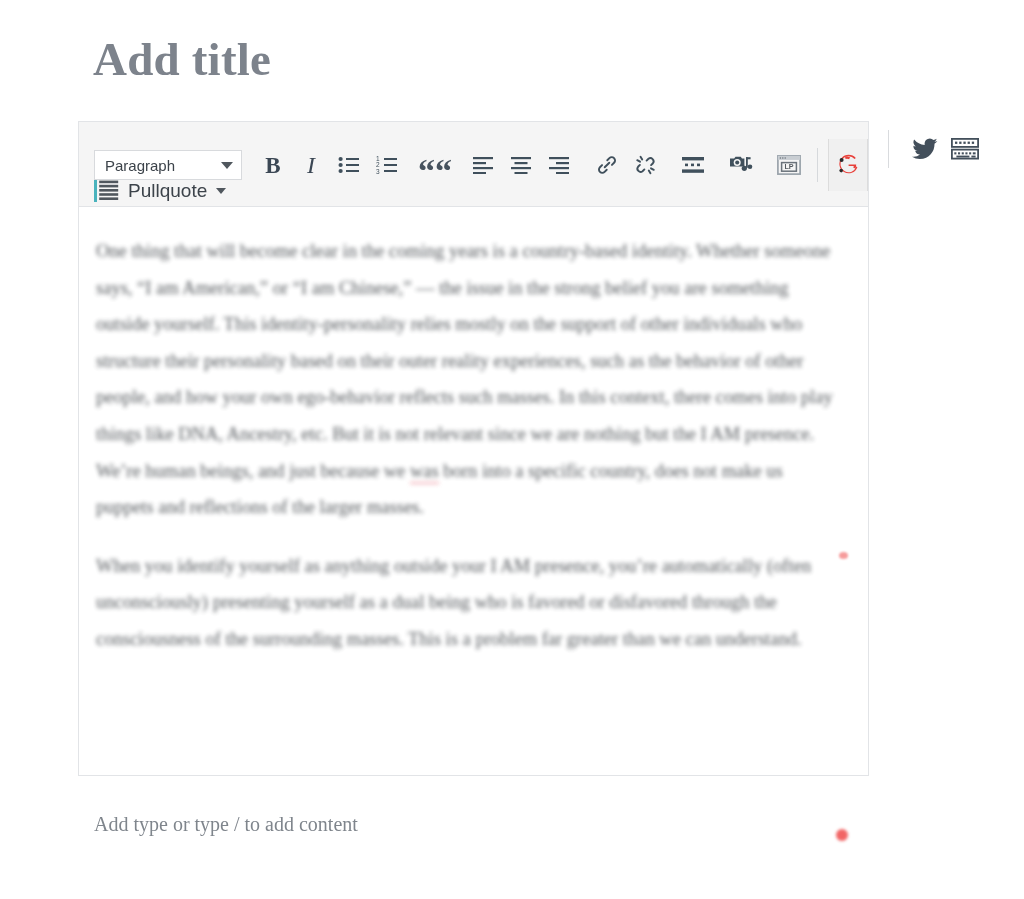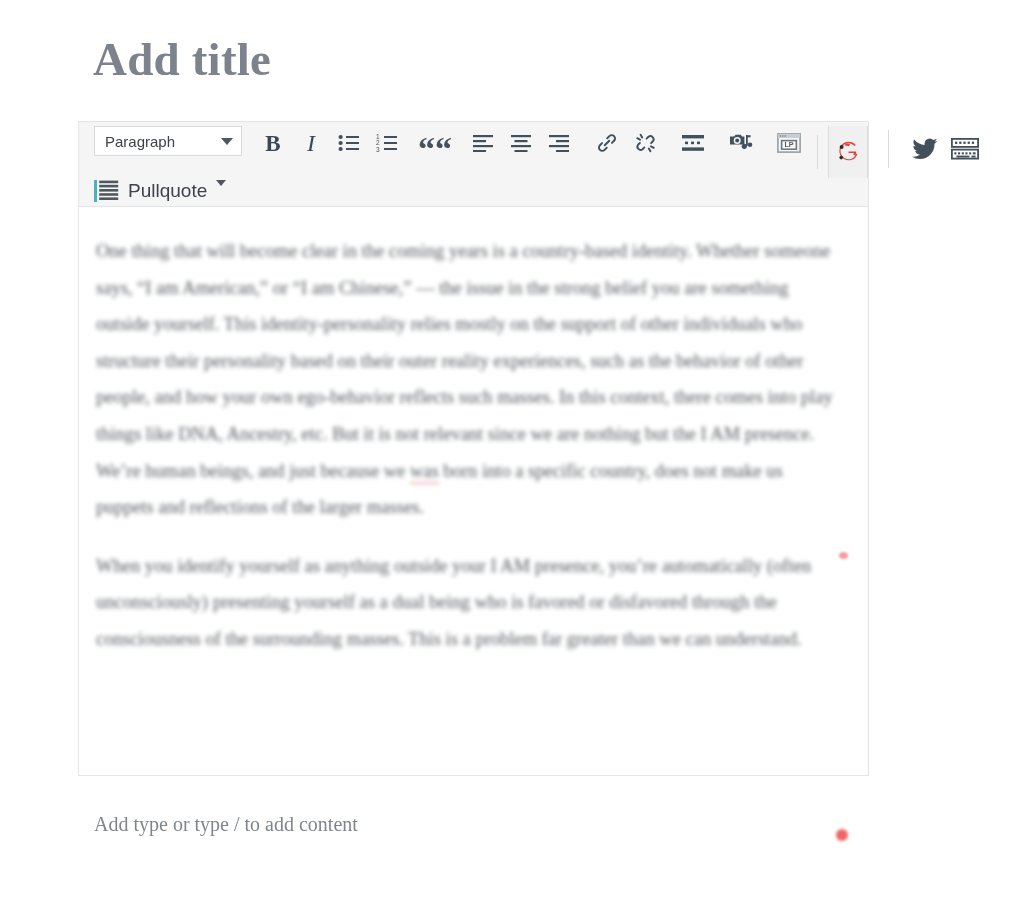--- a/index.html
+++ b/index.html
@@ -37,23 +37,23 @@
 
   
   .toolbar {
     position: relative;
     background: #f5f5f5;
     border-bottom: 1px solid #e2e4e7;
     height: 85px;
     width: 100%;
   }
   .tb-row1 {
-    position: absolute; left: 0; top: 4px;
+    position: absolute; left: 0; top: 17px;
     height: 52px; width: 100%;
-    display: flex; 
+    display: flex; align-items: center;
   }
   .tb-row2 {
     position: absolute; left: 0; top: 52px;
     height: 33px; width: 100%;
     display: flex; align-items: center;
   }
 
   
   .fmt-select {
     margin-left: 15px;
@@ -330,21 +330,21 @@
               <path d="M10.0 5.8 a8.6 8.6 0 0 1 5.0 .2 l-.8 2.2 a6.3 6.3 0 0 0 -3.6 -.2 z" fill="#e8403a"></path>
               <circle cx="6.6" cy="9.1" r="2.0" fill="#2b2b2b"></circle>
               <circle cx="6.2" cy="19.6" r="1.8" fill="#2b2b2b"></circle>
             </svg>
           </div>
         </div>
 
       </div>
 
       <div class="tb-row2">
-        <div style="margin-left:15px; display:flex; align-items:flex-start;">
+        <div style="margin-left:15px; display:flex; align-items:center;">
           <svg width="25" height="22" viewBox="0 0 25 22">
             <rect x="0" y="0" width="3.0" height="22" fill="#4ab3bd"></rect>
             <rect x="5.2" y="0.6" width="19" height="2.6" fill="#50575e"></rect>
             <rect x="5.2" y="4.8" width="19" height="2.6" fill="#50575e"></rect>
             <rect x="5.2" y="9.0" width="19" height="2.6" fill="#50575e"></rect>
             <rect x="5.2" y="13.2" width="19" height="2.6" fill="#50575e"></rect>
             <rect x="5.2" y="17.4" width="19" height="2.6" fill="#50575e"></rect>
           </svg>
           <span style="margin-left:9px; font-size:19px; color:#3c434a;">Pullquote</span>
           <span class="caret-dn" style="margin-left:9px; border-left-width:5px; border-right-width:5px; border-top-width:6px;"></span>

